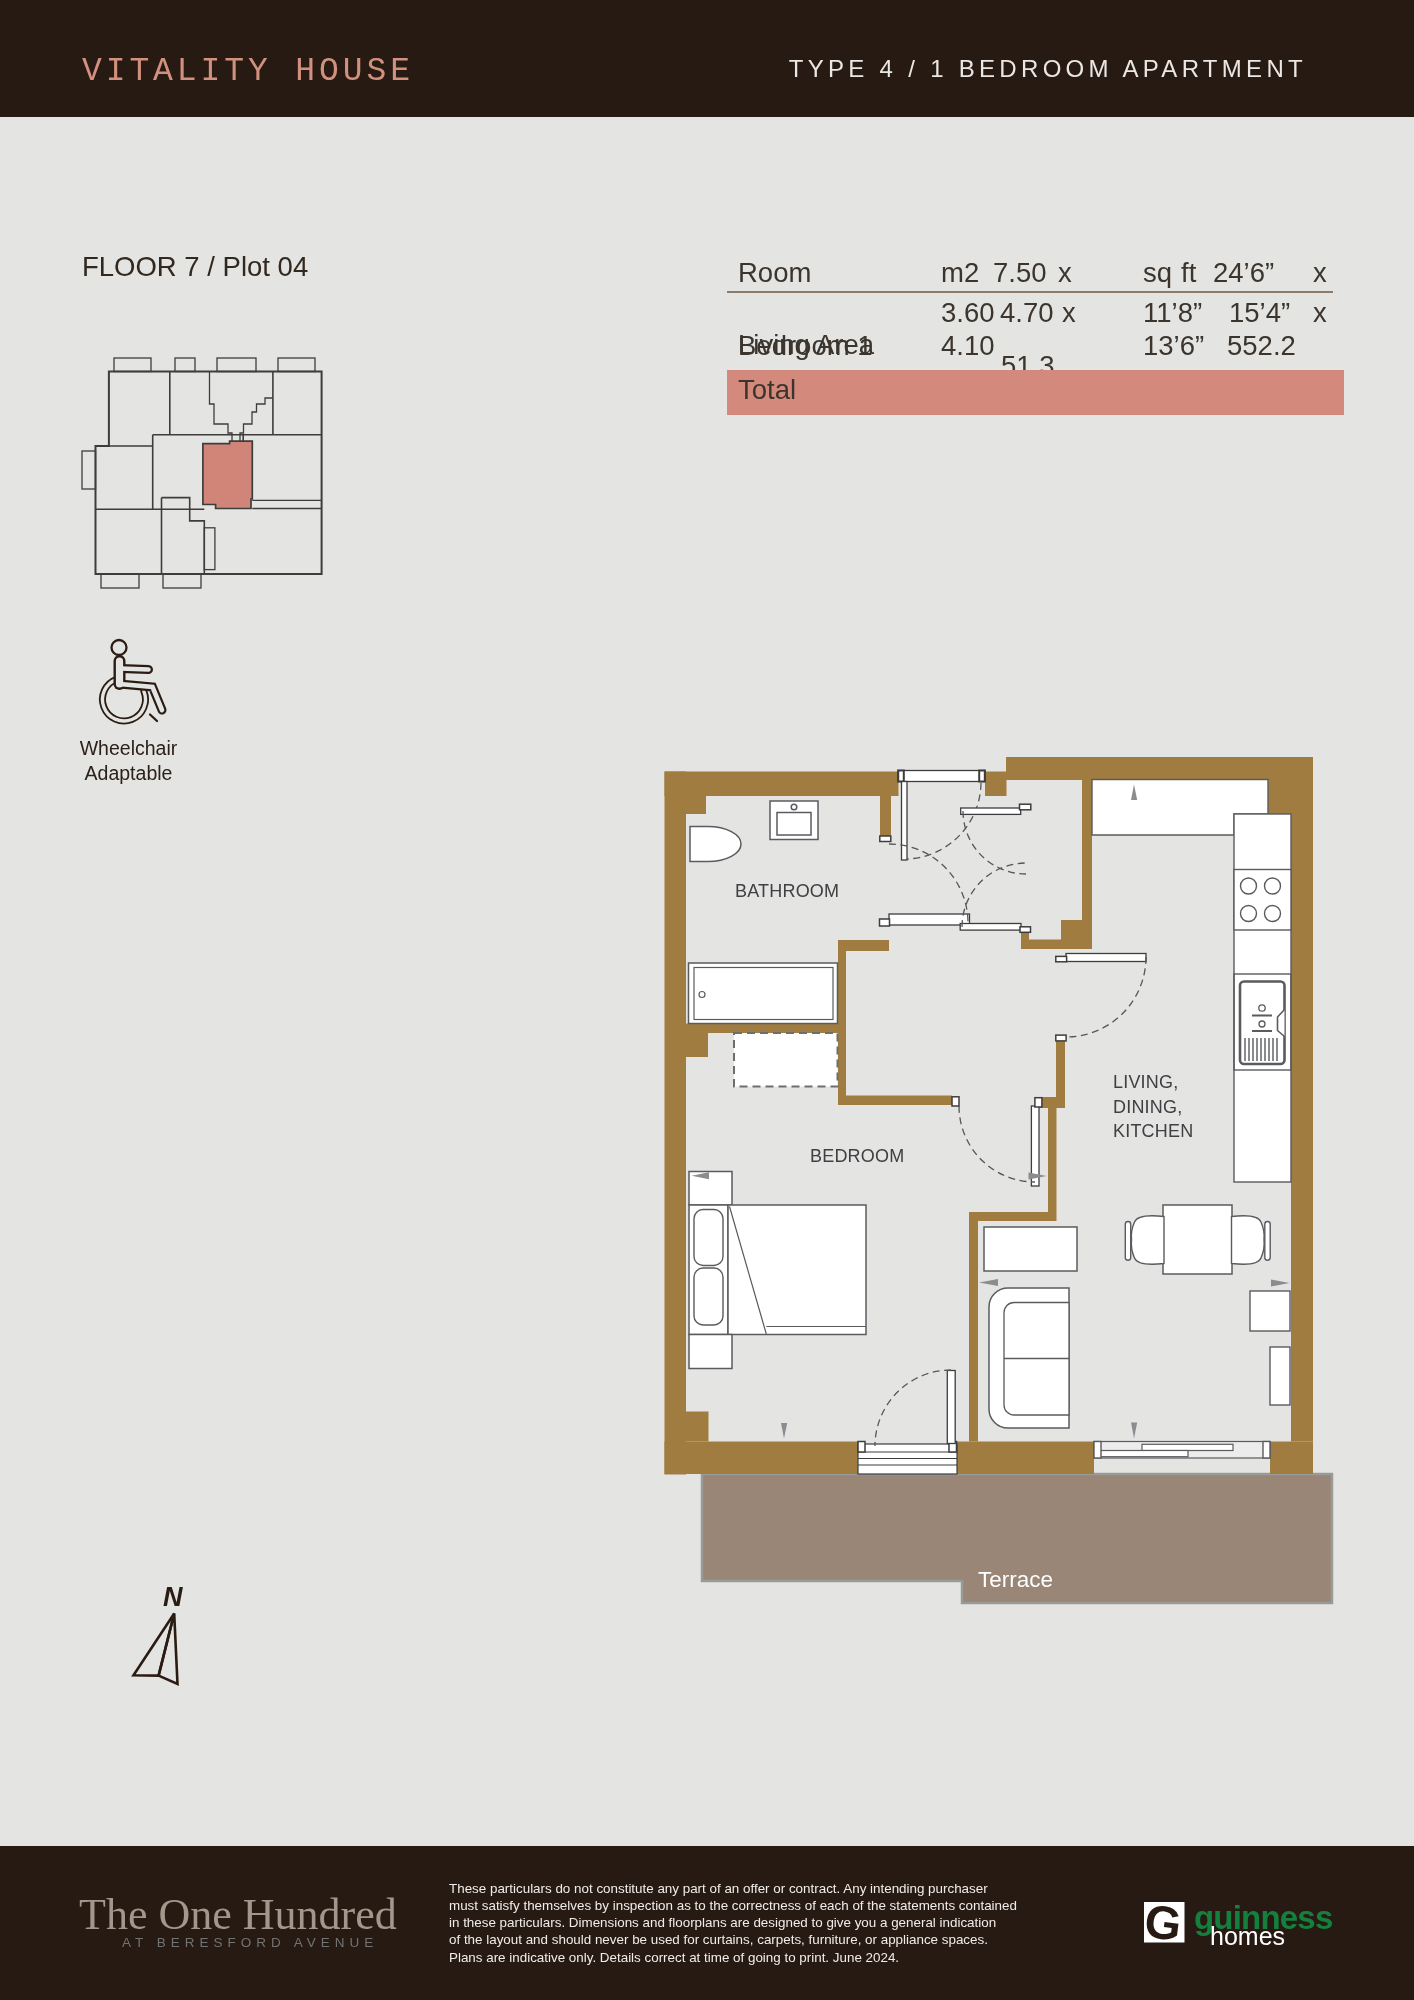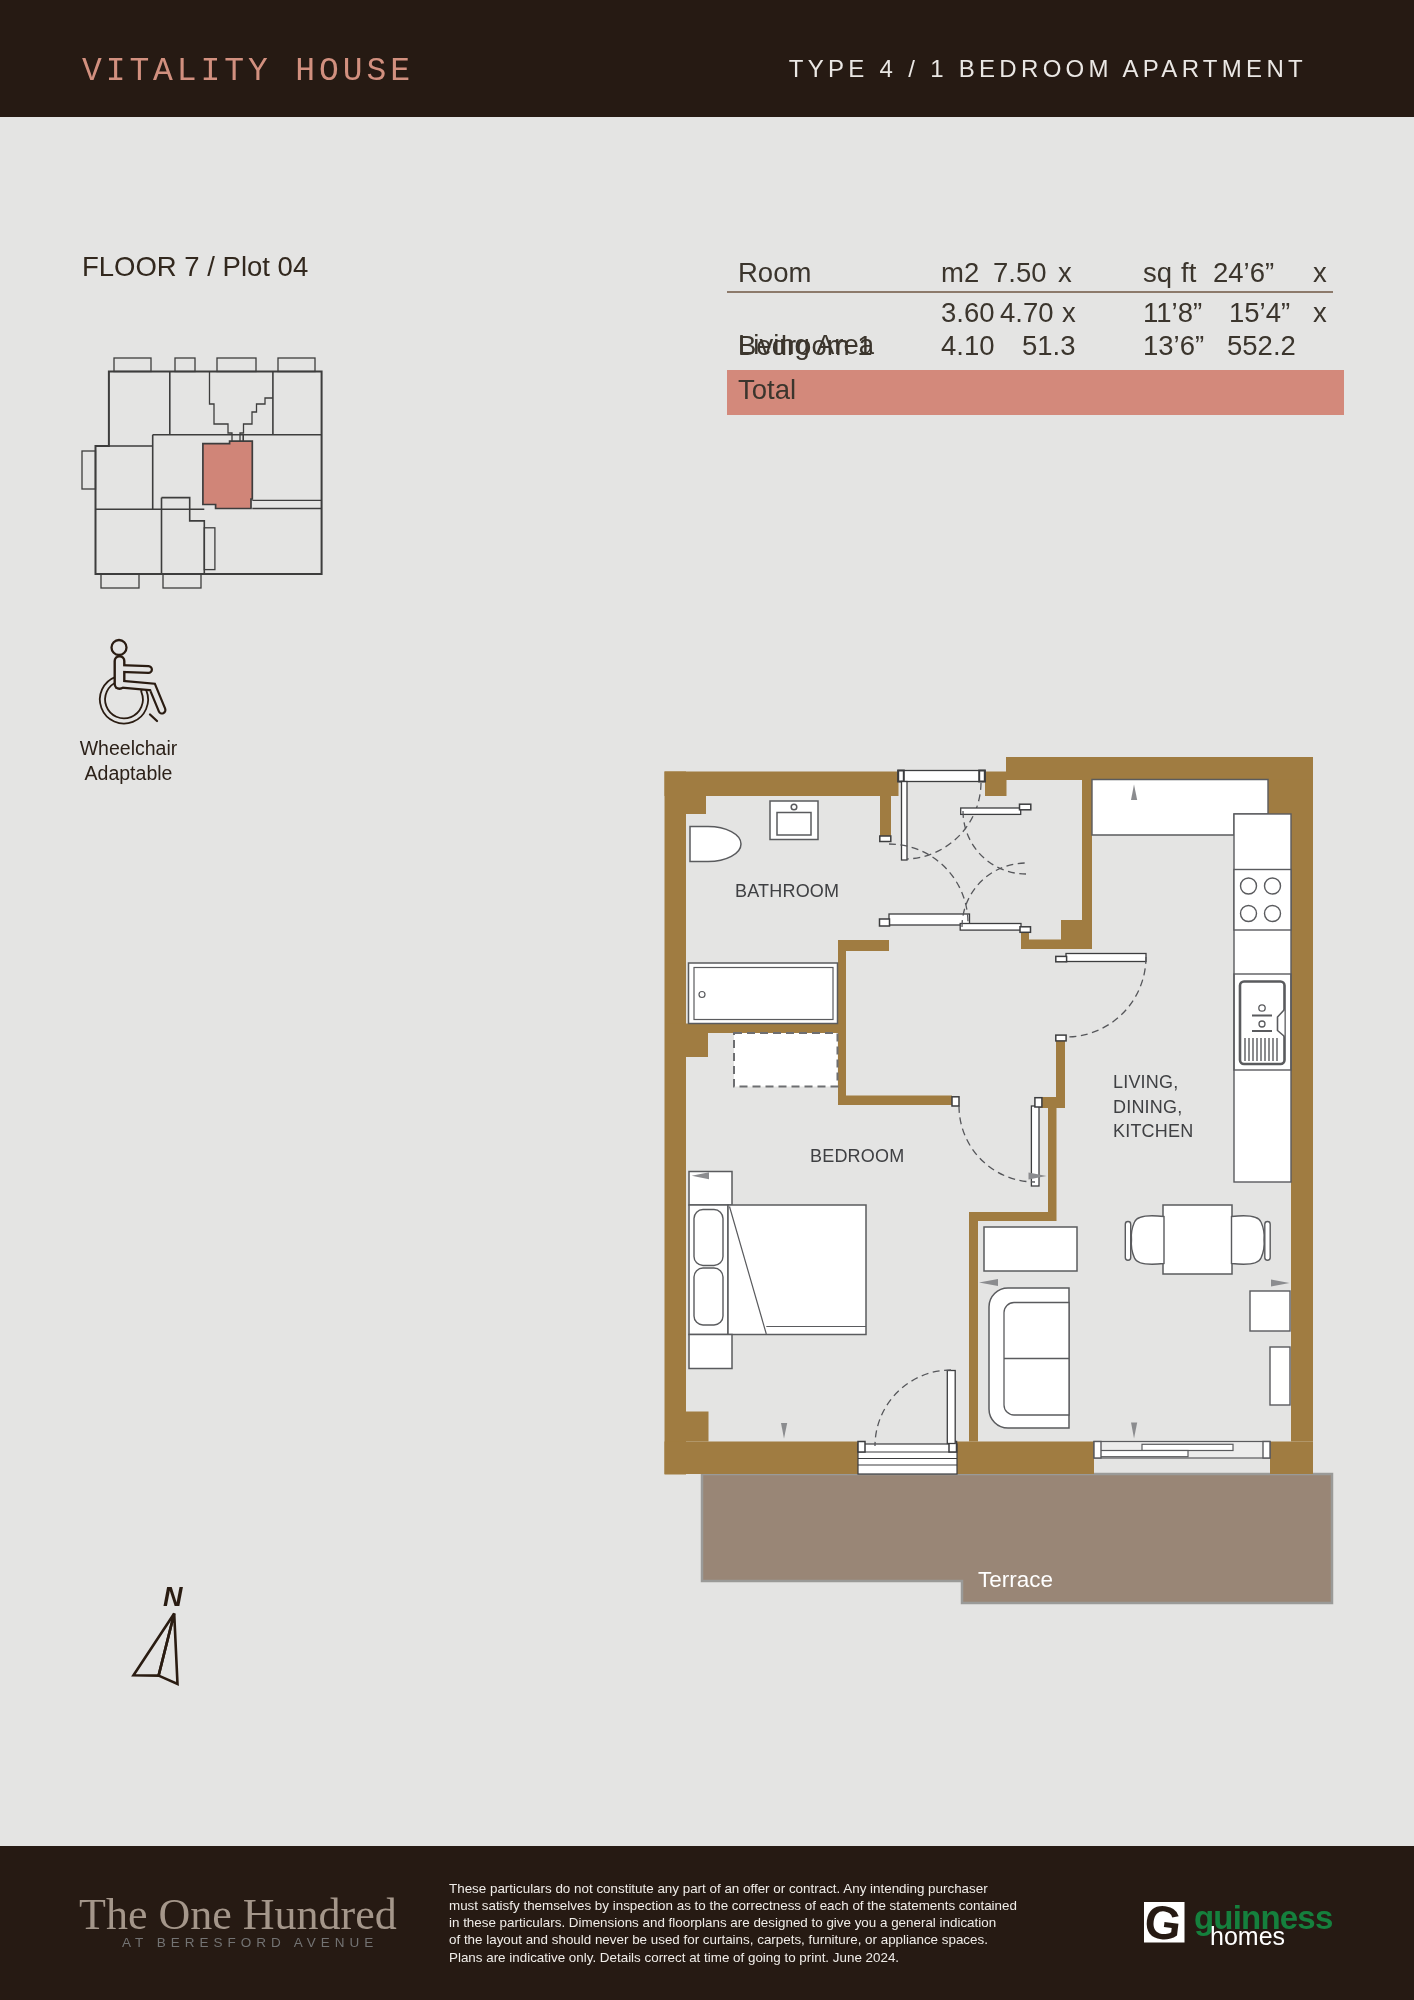--- a/index.html
+++ b/index.html
@@ -34,21 +34,21 @@
   <div class="abs" style="left:738px;top:297px;margin-top:32px;">Living Area</div>
   <div class="abs" style="left:941px;top:297px;">3.60</div>
   <div class="abs" style="left:1000px;top:297px;">4.70</div>
   <div class="abs" style="left:1062px;top:297px;">x</div>
   <div class="abs" style="left:1143px;top:297px;">11’8”</div>
   <div class="abs" style="left:1229px;top:297px;">15’4”</div>
   <div class="abs" style="left:1313px;top:297px;">x</div>
 
   <div class="abs" style="left:738px;top:330px;">Bedroom 1</div>
   <div class="abs" style="left:941px;top:330px;">4.10</div>
-  <div class="abs" style="left:1001px;top:330px;margin-left:21px;">51.3</div>
+  <div class="abs" style="left:1001px;top:350px;">51.3</div>
   <div class="abs" style="left:1143px;top:330px;">13’6”</div>
   <div class="abs" style="left:1227px;top:330px;">552.2</div>
 
   <div class="abs" style="left:727px;top:370px;width:617px;height:45px;background:#d3897b;"></div>
 
   <div class="abs" style="left:738px;top:374px;">Total</div>
 </div>
 
 <div class="abs" style="left:46px;top:736px;width:165px;text-align:center;font-size:19.5px;color:#2c2119;line-height:24.5px;">Wheelchair<br>Adaptable</div>
 

